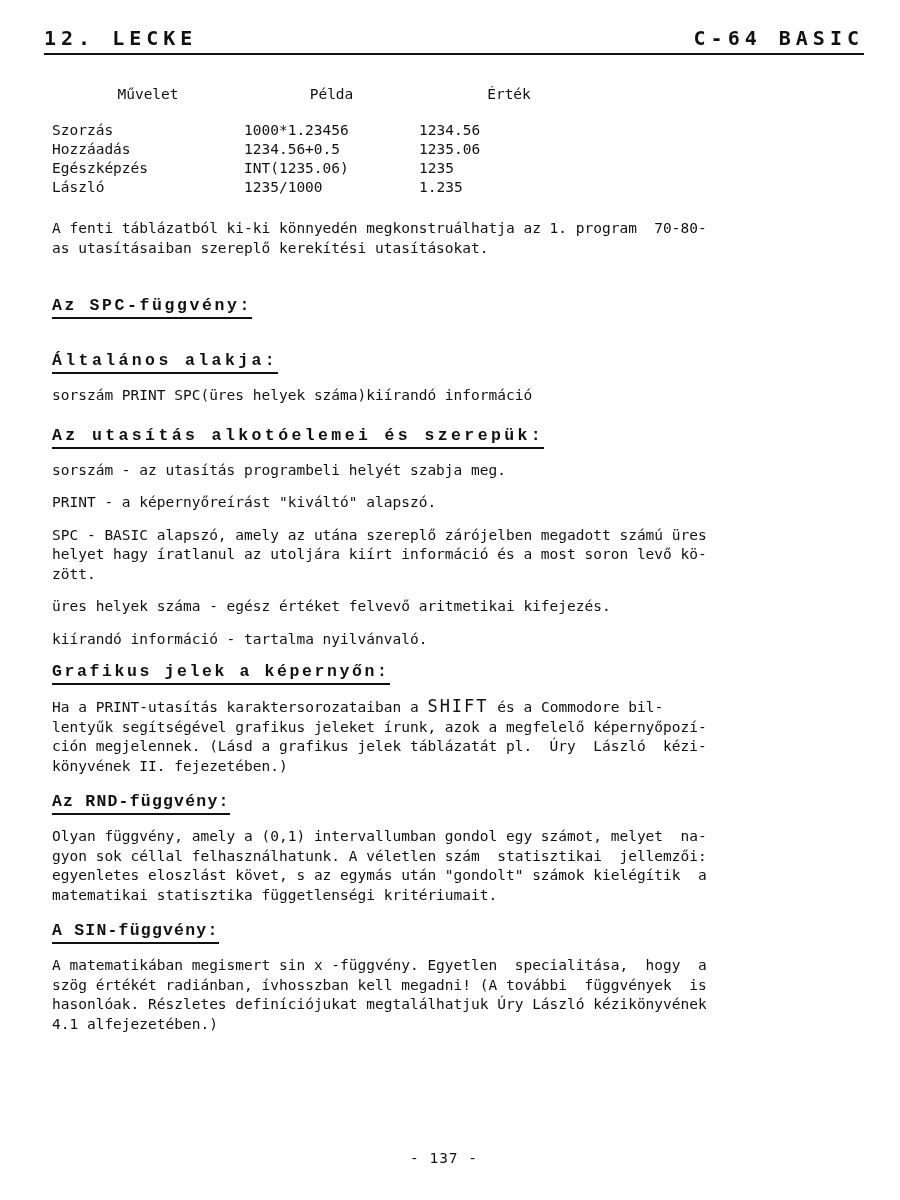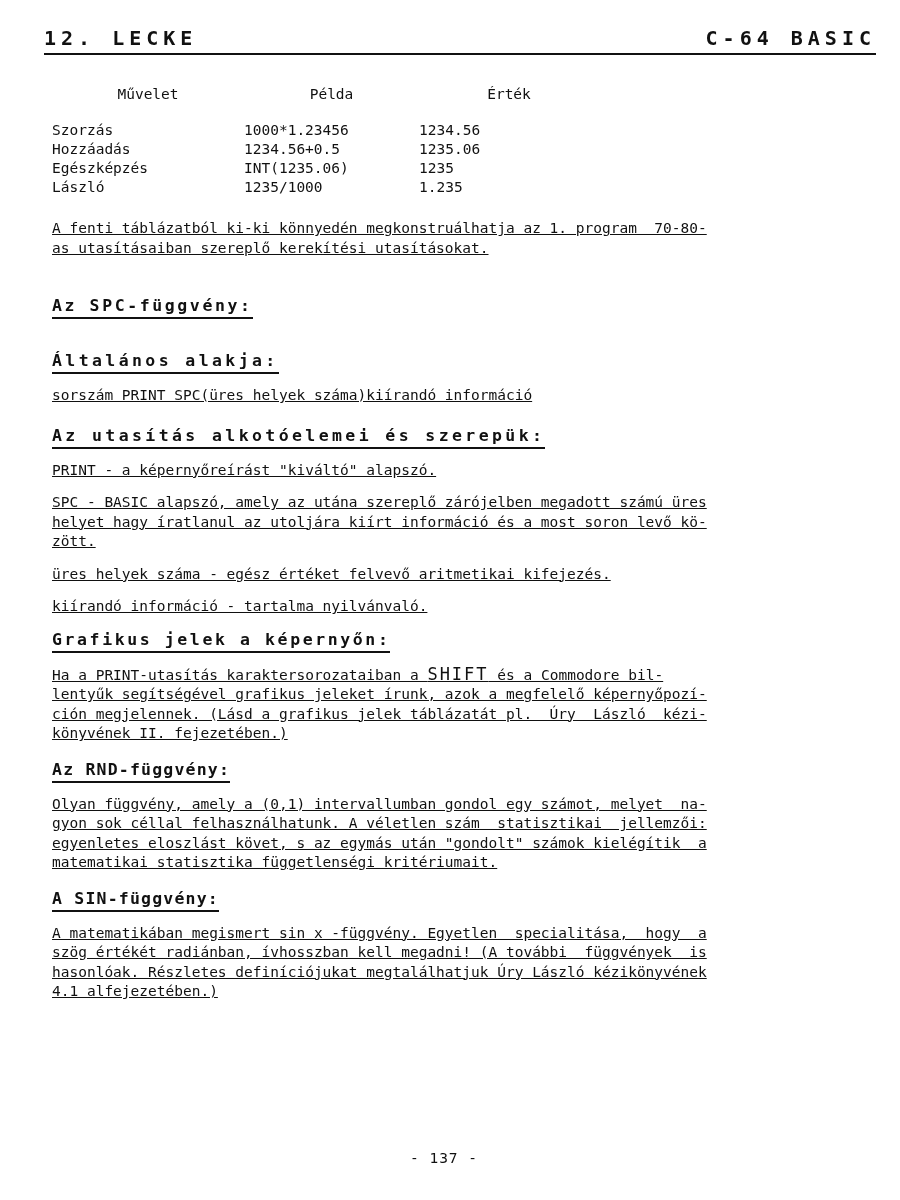--- a/index.html
+++ b/index.html
@@ -13,21 +13,21 @@
     font-family: "DejaVu Sans Mono", monospace;
     color: #111111;
     position: relative;
     overflow: hidden;
   }
   .page {
     position: relative;
     width: 900px;
     height: 1200px;
     box-sizing: border-box;
-    padding: 26px 24px 0 44px;
+    padding: 26px 36px 0 44px;
   }
 
   
   .header {
     display: flex;
     justify-content: space-between;
     align-items: flex-end;
     padding-bottom: 2px;
   }
   .header .lesson,
@@ -63,40 +63,39 @@
   .col2 { width: 180px; }
 
   
   p.body {
     font-size: 14.5px;
     line-height: 19.5px;
     margin: 0 0 16px 8px;
     white-space: pre-wrap;
     text-align: justify;
     width: 812px;
-    text-decoration: underline;
   }
   p.tight { margin-bottom: 13px; }
 
   .gap-lg { height: 22px; }
 
   
   h2.sec {
     font-size: 16.5px;
     font-weight: bold;
     letter-spacing: 2.6px;
     margin: 0 0 12px 8px;
     padding-bottom: 2px;
     display: inline-block;
     border-bottom: 2px solid #111;
     white-space: pre;
   }
   h2.sec.wide { letter-spacing: 3.4px; }
   h2.sec.narrow { letter-spacing: 1.2px; }
-  .headwrap { margin-top: 0; }
+  .headwrap { margin-top: 0; font-family: Liberation Mono, monospace; }
   .headwrap.sp { }
   .headwrap.sp2 { margin-top: 20px; }
 
   .shift-word {
     font-size: 17px;
     letter-spacing: 2px;
     font-weight: normal;
   }
 
   
@@ -158,20 +157,21 @@
     <h2 class="sec">Az SPC-függvény:</h2>
   </div>
   <div class="headwrap sp2">
     <h2 class="sec wide">Általános alakja:</h2>
   </div>
   <p class="body">sorszám PRINT SPC(üres helyek száma)kiírandó információ</p>
 
   <div class="headwrap sp2">
     <h2 class="sec wide">Az utasítás alkotóelemei és szerepük:</h2>
   </div>
+  <p class="body tight">sorszám - az utasítás programbeli helyét szabja meg.</p>
   <p class="body tight">PRINT - a képernyőreírást "kiváltó" alapszó.</p>
   <p class="body tight">SPC - BASIC alapszó, amely az utána szereplő zárójelben megadott számú üres
 helyet hagy íratlanul az utoljára kiírt információ és a most soron levő kö-
 zött.</p>
   <p class="body tight">üres helyek száma - egész értéket felvevő aritmetikai kifejezés.</p>
   <p class="body tight">kiírandó információ - tartalma nyilvánvaló.</p>
 
   <div class="headwrap sp">
     <h2 class="sec">Grafikus jelek a képernyőn:</h2>
   </div>

